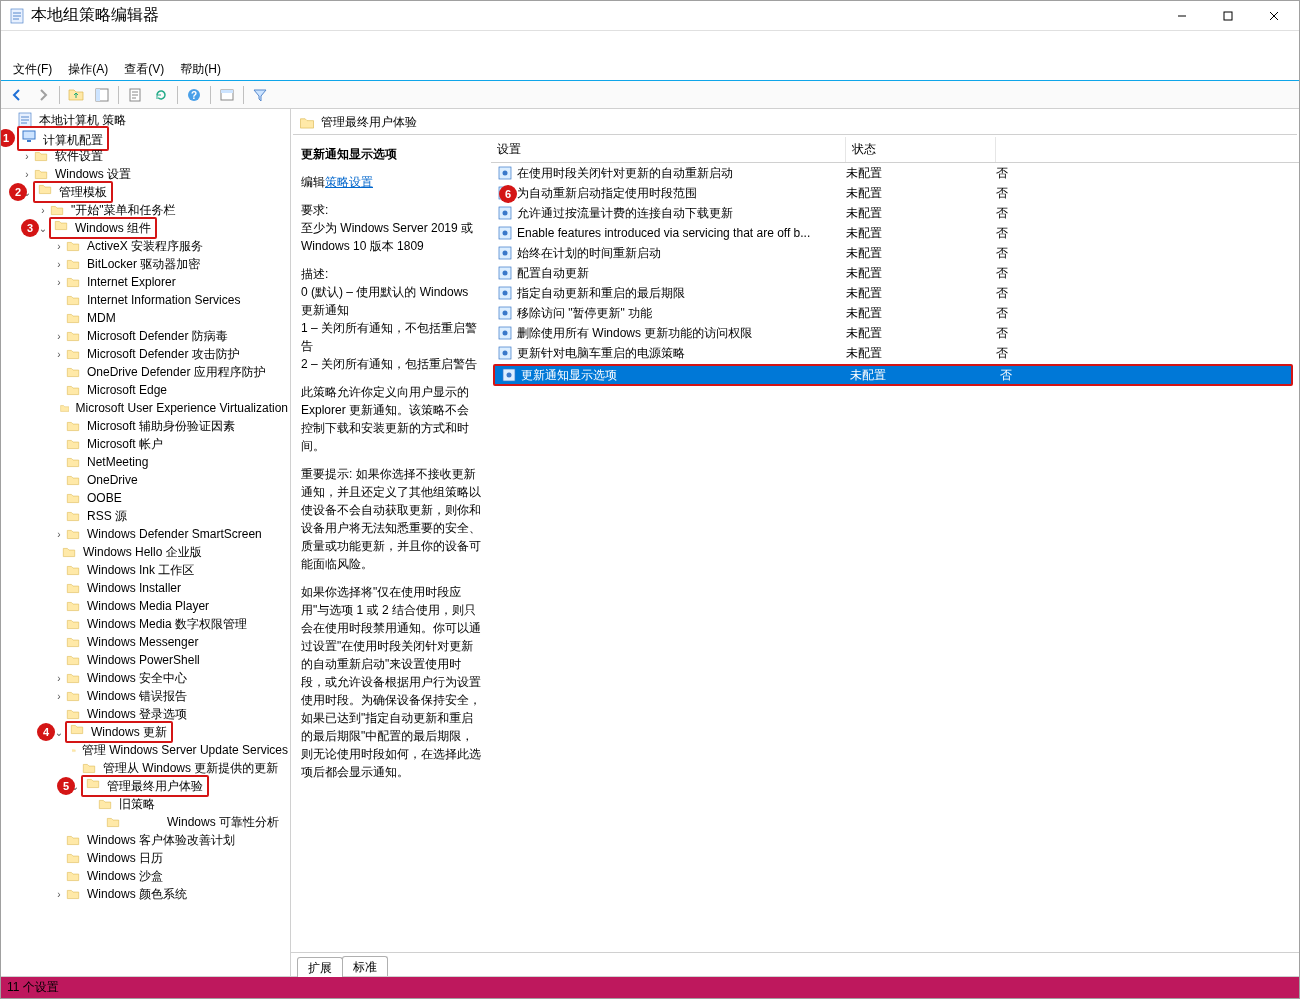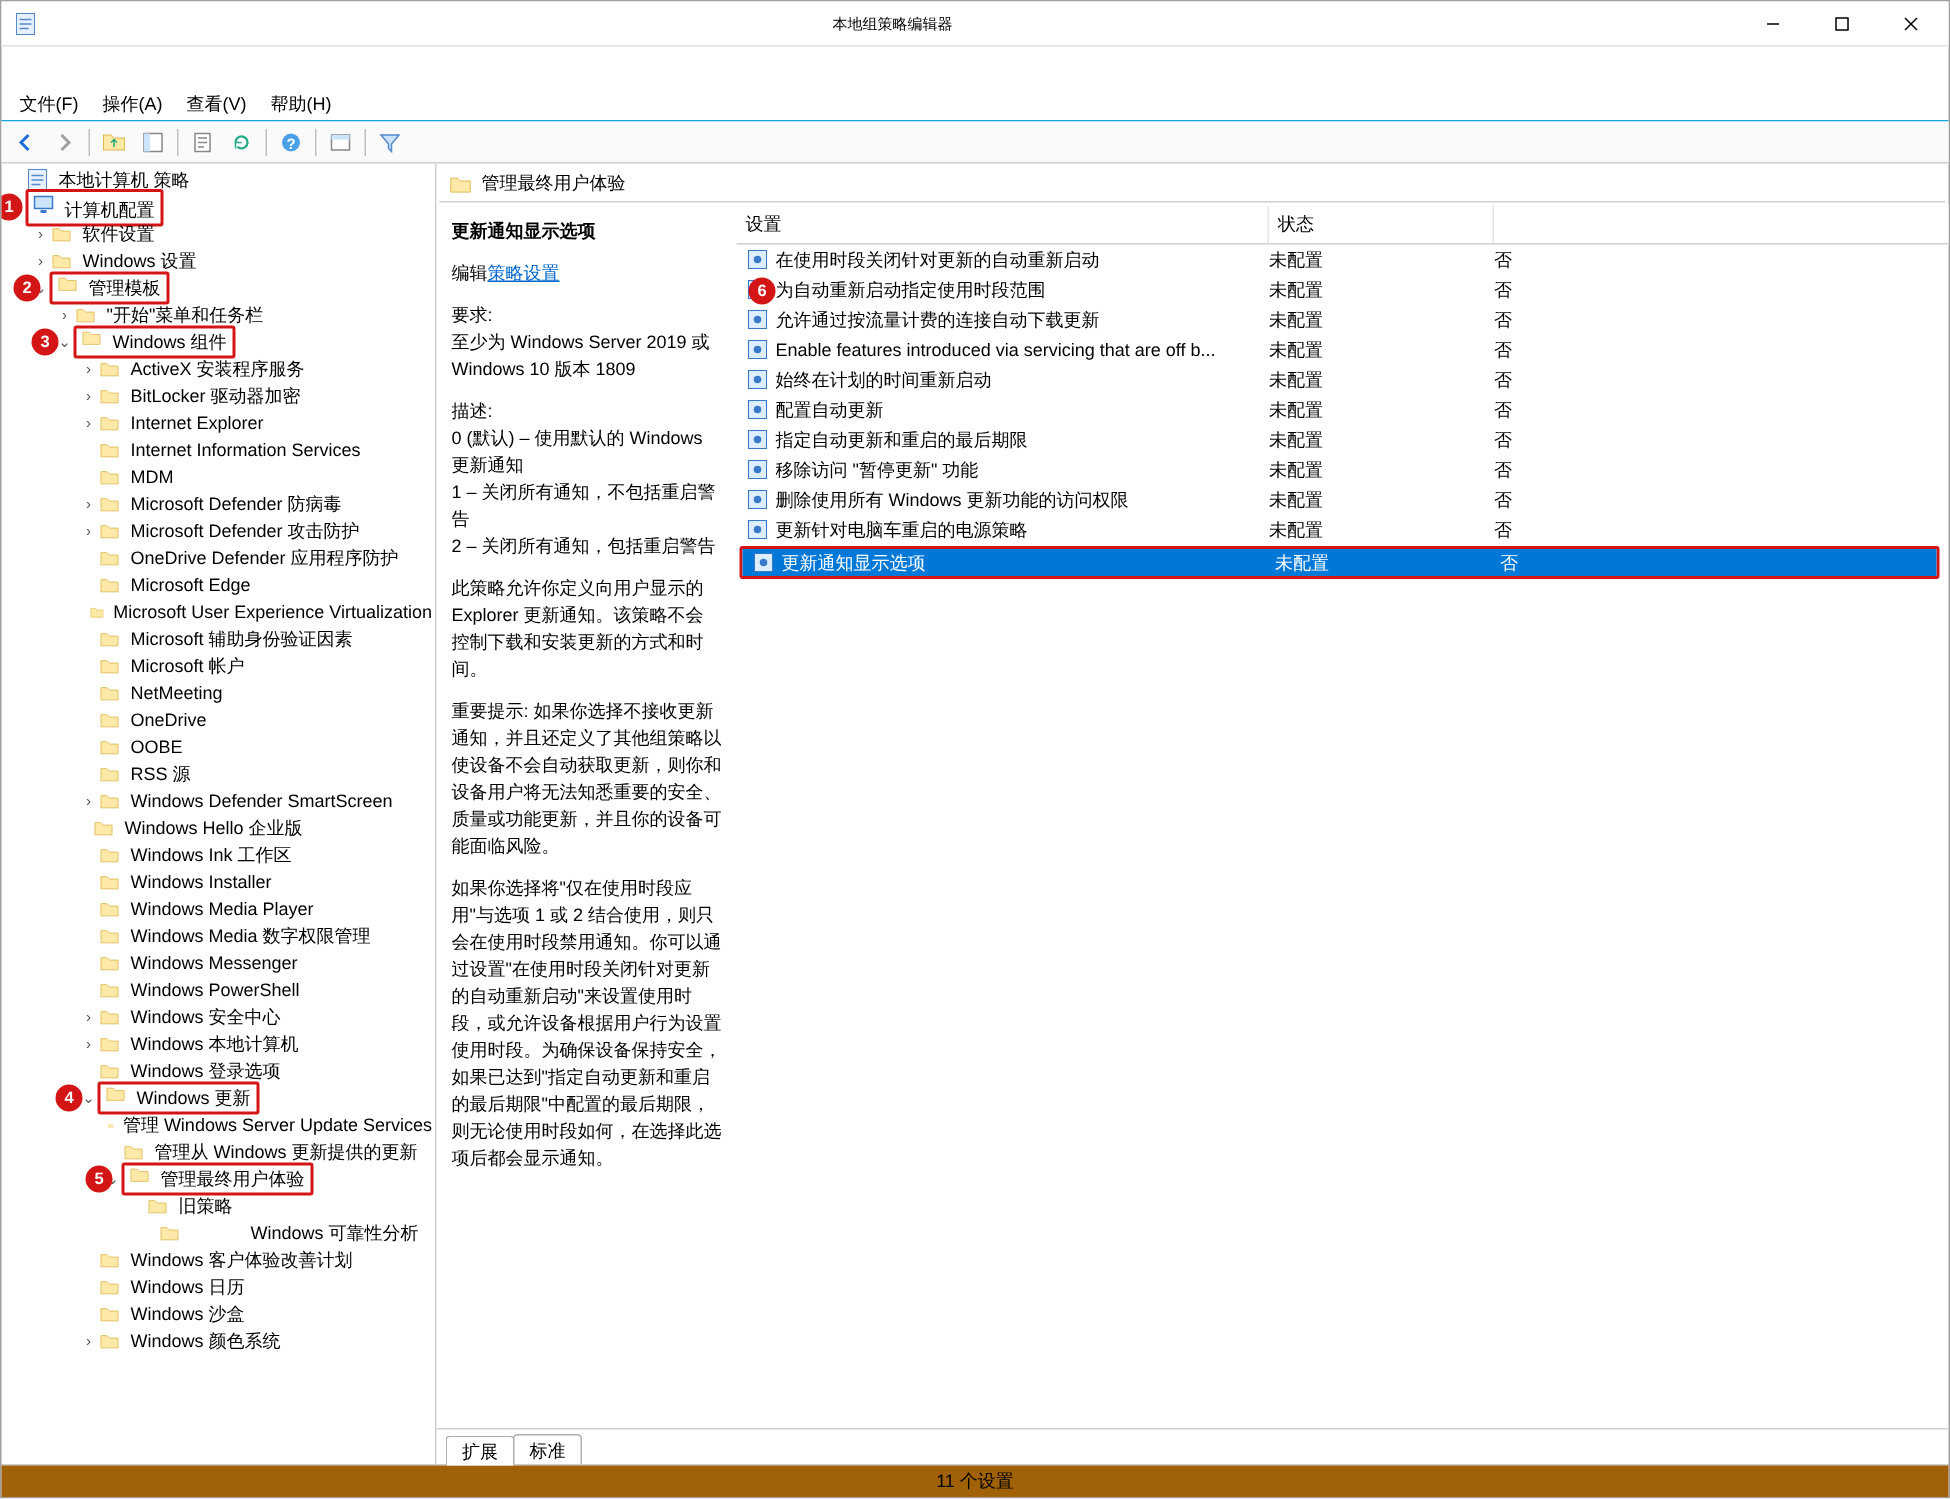--- a/index.html
+++ b/index.html
@@ -1,20 +1,20 @@
 <!DOCTYPE html>
 <html><head>
 <meta charset="utf-8">
 <style>
 * { box-sizing: border-box; margin: 0; padding: 0; }
 body { font-family: "Microsoft YaHei", "Segoe UI", Tahoma, sans-serif; font-size: 12px; background: #fff; color: #000; overflow: hidden; width: 1300px; height: 999px; }
 .window { width: 1300px; height: 999px; display: flex; flex-direction: column; border: 1px solid #a0a0a0; }
 .titlebar { height: 30px; display: flex; align-items: center; padding: 0 2px 0 8px; background: #fff; border-bottom: 1px solid #e0e0e0; }
 .titlebar .ticon { width: 16px; height: 16px; margin-right: 6px; }
-.titlebar .title { flex: 1; font-size: 10px; text-align: center; }
+.titlebar .title { flex: 1; font-size: 16px; }
 .winbtns { display: flex; }
 .winbtn { width: 46px; height: 30px; display: flex; align-items: center; justify-content: center; }
 .winbtn svg { width: 10px; height: 10px; }
 .menubar { height: 22px; display: flex; align-items: center; padding: 0 4px; border-bottom: 1px solid #0ea5e9; margin-top: 28px; }
 .menubar .mitem { padding: 2px 8px; cursor: default; }
 .toolbar { height: 28px; display: flex; align-items: center; padding: 0 4px; gap: 2px; border-bottom: 1px solid #d0d0d0; background: #fafafa; }
 .tbtn { width: 24px; height: 24px; display: flex; align-items: center; justify-content: center; border: 1px solid transparent; }
 .tbtn svg { width: 16px; height: 16px; }
 .tsep { width: 1px; height: 18px; background: #c0c0c0; margin: 0 2px; }
 .content { flex: 1; display: flex; min-height: 0; }
@@ -48,21 +48,21 @@
 .lrow .licon { width: 16px; height: 16px; margin: 0 4px 0 6px; flex-shrink: 0; }
 .lrow .lname { width: 329px; white-space: nowrap; overflow: hidden; text-overflow: ellipsis; }
 .lrow .lstate { width: 150px; }
 .lrow .lnote { flex: 1; }
 .selwrap { border: 2px solid #d41515; border-radius: 2px; margin: 1px 6px 1px 2px; }
 .selwrap .lrow { height: 18px; }
 .badge6 { position: absolute; left: 8px; top: 22px; width: 18px; height: 18px; border-radius: 50%; background: #d41515; color: #fff; font-size: 11px; font-weight: bold; display: flex; align-items: center; justify-content: center; }
 .tabs { height: 24px; display: flex; align-items: flex-end; padding: 0 6px; border-top: 1px solid #d0d0d0; }
 .tab { padding: 2px 10px 0; border: 1px solid #b0b0b0; border-bottom: none; margin-right: -1px; background: #fff; font-size: 12px; border-radius: 3px 3px 0 0; }
 .tab.active { background: #fff; position: relative; top: 1px; }
-.status { height: 22px; border-top: 1px solid #d0d0d0; display: flex; align-items: center; padding: 0 6px; background: #a16207; justify-content: center; }
+.status { height: 22px; border-top: 1px solid #d0d0d0; display: flex; align-items: center; padding: 0 6px; background: #be185d; }
 .left::-webkit-scrollbar, .detleft::-webkit-scrollbar { width: 16px; }
 .left::-webkit-scrollbar-thumb, .detleft::-webkit-scrollbar-thumb { background: #c0c0c0; }
 .selrel { position: relative; }
 </style>
 </head>
 <body>
 
 <svg width="0" height="0" style="position:absolute">
   <defs>
     <g id="folder-g">
@@ -403,21 +403,21 @@
             <svg viewBox="0 0 16 16" class="ticon-folder">
               <use href="#folder-g"></use>
             </svg>
             <span class="tree-label">Windows 安全中心</span>
           </div>
           <div class="tree-row" style="padding-left: 52px;">
             <span class="twisty">›</span>
             <svg viewBox="0 0 16 16" class="ticon-folder">
               <use href="#folder-g"></use>
             </svg>
-            <span class="tree-label">Windows 本地计算机</span>
+            <span class="tree-label">Windows 错误报告</span>
           </div>
           <div class="tree-row" style="padding-left: 52px;">
             <span class="twisty empty">·</span>
             <svg viewBox="0 0 16 16" class="ticon-folder">
               <use href="#folder-g"></use>
             </svg>
             <span class="tree-label">Windows 登录选项</span>
           </div>
           <div class="tree-row" style="padding-left: 52px;">
             <span class="twisty">⌄</span>

